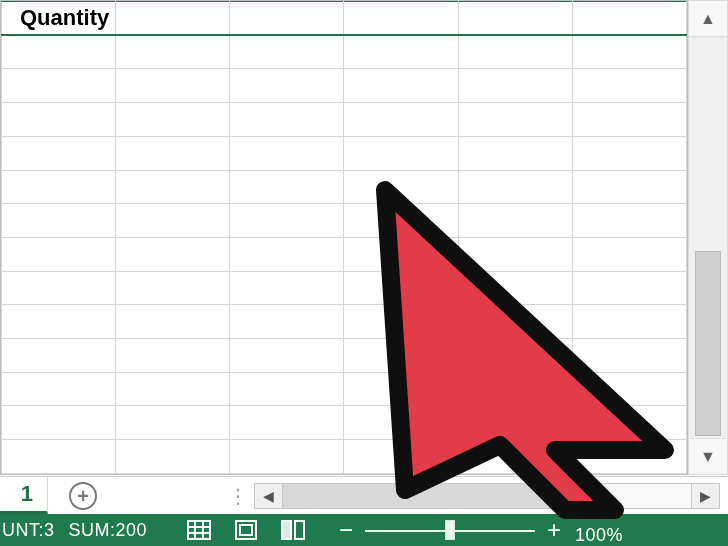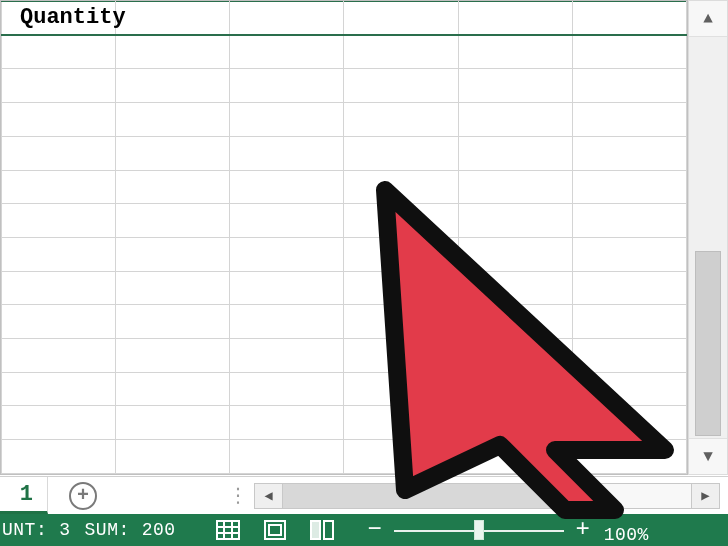--- a/index.html
+++ b/index.html
@@ -10,21 +10,20 @@
     height: 546px;
     overflow: hidden;
     font-family: "Segoe UI", Arial, sans-serif;
     background: #fff;
   }
   .viewport {
     position: relative;
     width: 728px;
     height: 546px;
     background: #fff;
-    font-family: Liberation Mono, monospace;
   }
   
   .grid {
     position: absolute;
     left: 0;
     top: 0;
     width: 688px;
     height: 475px;
     border: 1px solid #c0c0c0;
   }
@@ -178,21 +177,21 @@
     background: #1f7a4d;
     color: #fff;
     display: flex;
     align-items: center;
     font-size: 18px;
     font-weight: 500;
   }
   .status .metric {
     padding: 0 10px 0 4px;
     display: flex;
-    gap: 12px;
+    gap: 0;
     letter-spacing: 0.5px;
   }
   .status .metric.first { padding-left: 2px; }
   .status .views {
     display: flex;
     gap: 24px;
     padding: 0 18px 0 30px;
   }
   .status .views svg { display:block; }
   .status .zoom {

